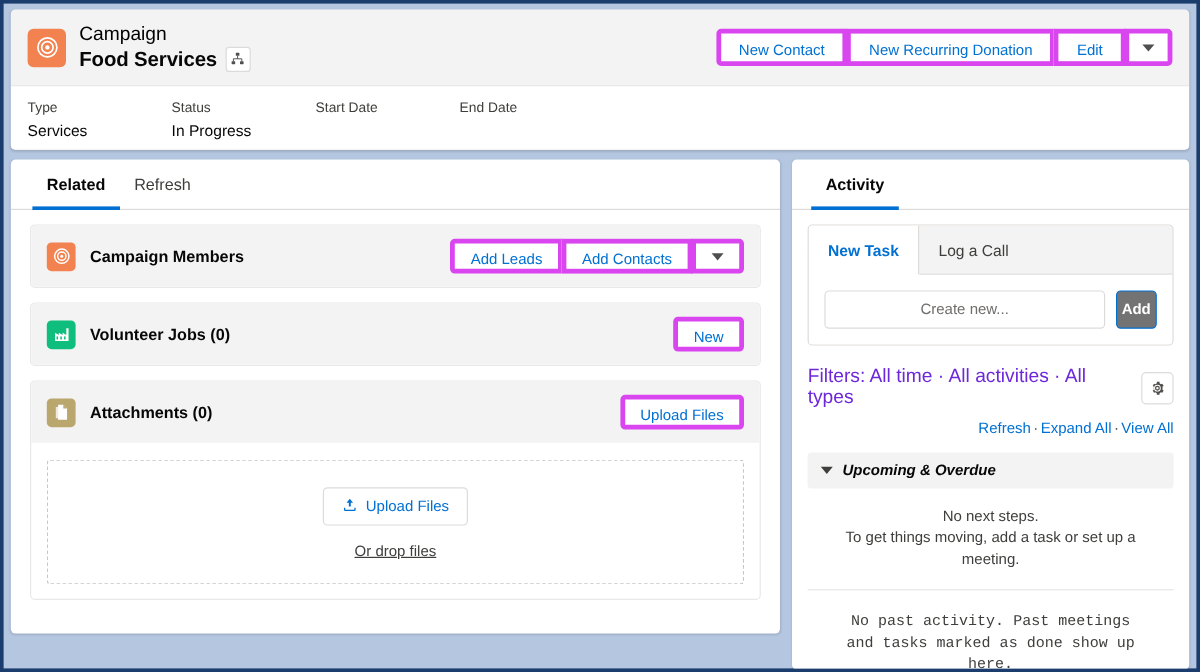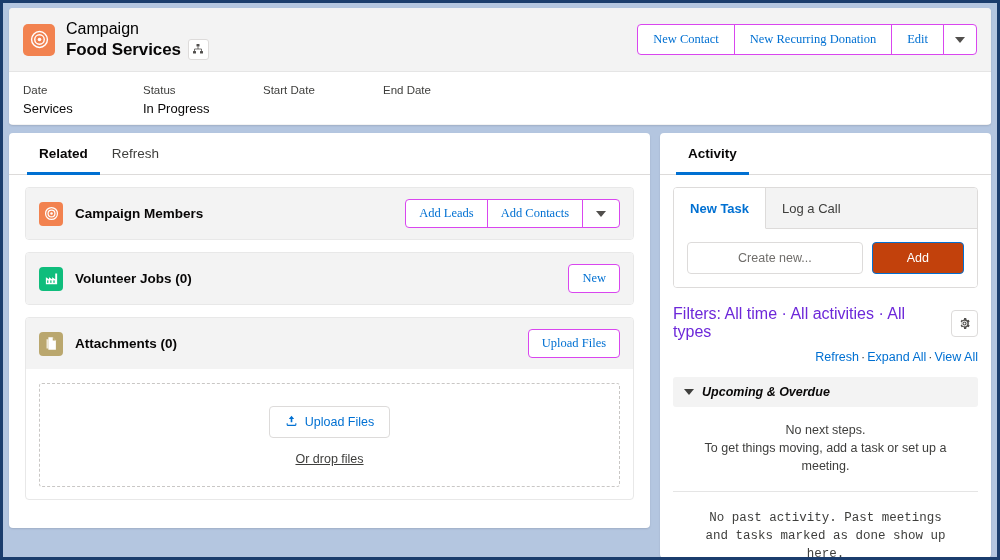--- a/index.html
+++ b/index.html
@@ -64,24 +64,24 @@
     background: #fff;
     border: 1px solid #dddbda;
     border-radius: 3px;
     display: flex; align-items: center; justify-content: center;
     cursor: pointer;
   }
 
   .btn-group { display: flex; flex: 0 0 auto; }
   .btn {
     background: #fff;
-    border: 1px solid #d946ef;
+    border: 4px solid #d946ef;
     color: #0070d2;
     font-size: 12.5px;
-    font-family: Liberation Serif, serif;
+    font-family: Liberation Sans, sans-serif;
     height: 31px;
     padding: 0 15px;
     line-height: 29px;
     cursor: pointer;
     white-space: nowrap;
     margin-left: -1px;
   }
   .btn:first-child { border-radius: 4px 0 0 4px; margin-left: 0; }
   .btn.caret-btn {
     border-radius: 0 4px 4px 0;
@@ -268,29 +268,29 @@
     border-radius: 4px;
     font-size: 12.5px;
     font-family: "Liberation Sans", sans-serif;
     text-align: center;
     color: #3e3e3c;
     background: #fff;
     outline: none;
   }
   .create-input::placeholder { color: #706e6b; }
   .add-btn {
-    background: #c2410c;
+    background: #737373;
     border: 1px solid #0070d2;
     color: #fff;
     font-size: 12.5px;
-    font-weight: normal;
+    font-weight: bold;
     font-family: "Liberation Sans", sans-serif;
     border-radius: 4px;
     height: 32px;
-    padding: 0 34px;
+    padding: 0 4px;
     cursor: pointer;
   }
 
   .filters-row {
     display: flex;
     align-items: center;
     justify-content: flex-end;
     gap: 9px;
     margin-top: 17px;
   }
@@ -378,21 +378,21 @@
         <button class="btn">New Recurring Donation</button>
         <button class="btn">Edit</button>
         <button class="btn caret-btn">
           <span class="caret"></span>
         </button>
       </div>
     </div>
 
     <div class="hl-fields">
       <div class="field">
-        <div class="field-label">Date</div>
+        <div class="field-label">Type</div>
         <div class="field-value">Services</div>
       </div>
       <div class="field">
         <div class="field-label">Status</div>
         <div class="field-value">In Progress</div>
       </div>
       <div class="field">
         <div class="field-label">Start Date</div>
         <div class="field-value"></div>
       </div>

